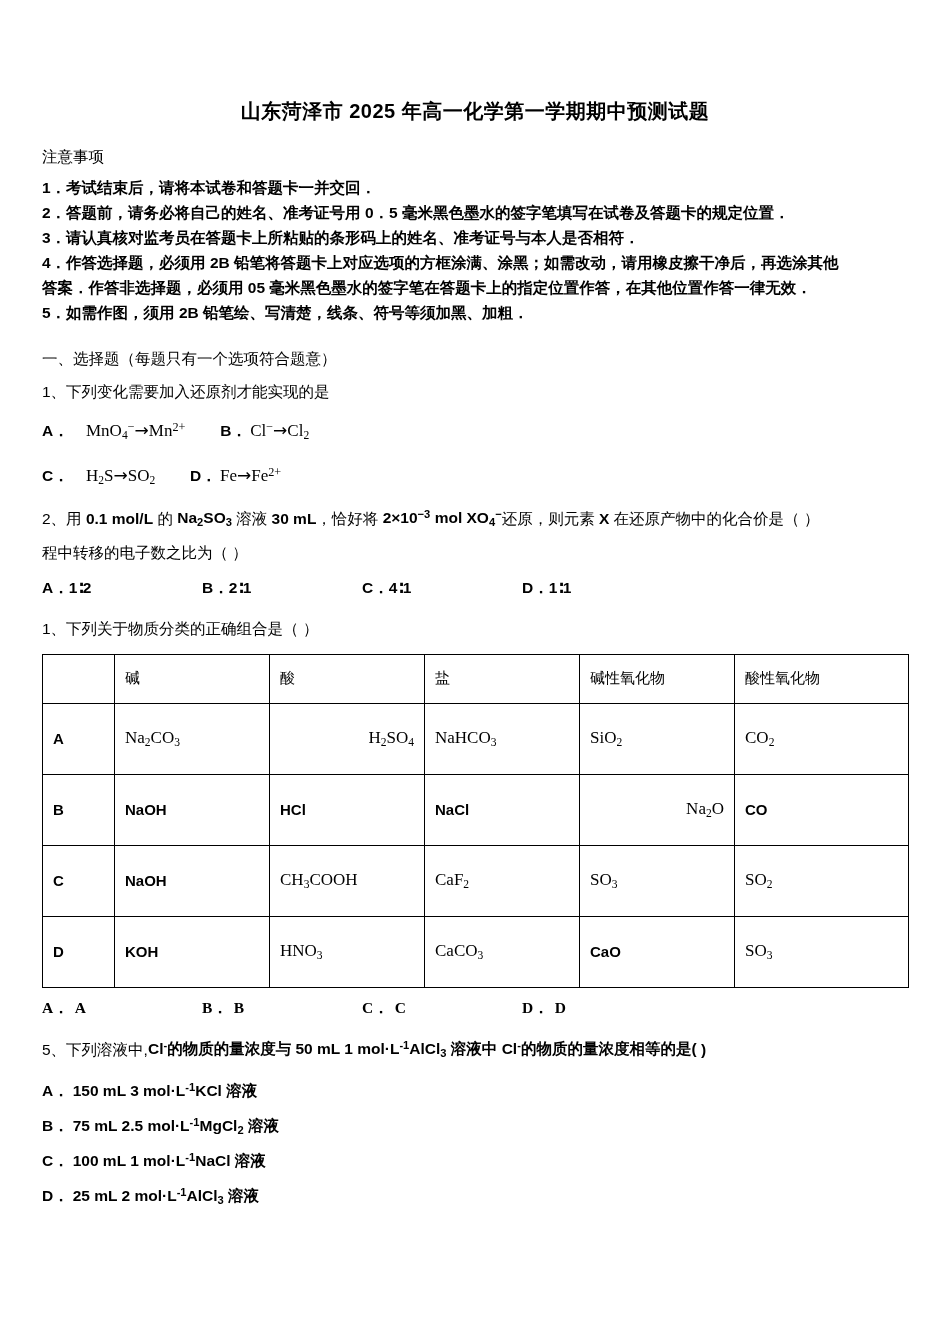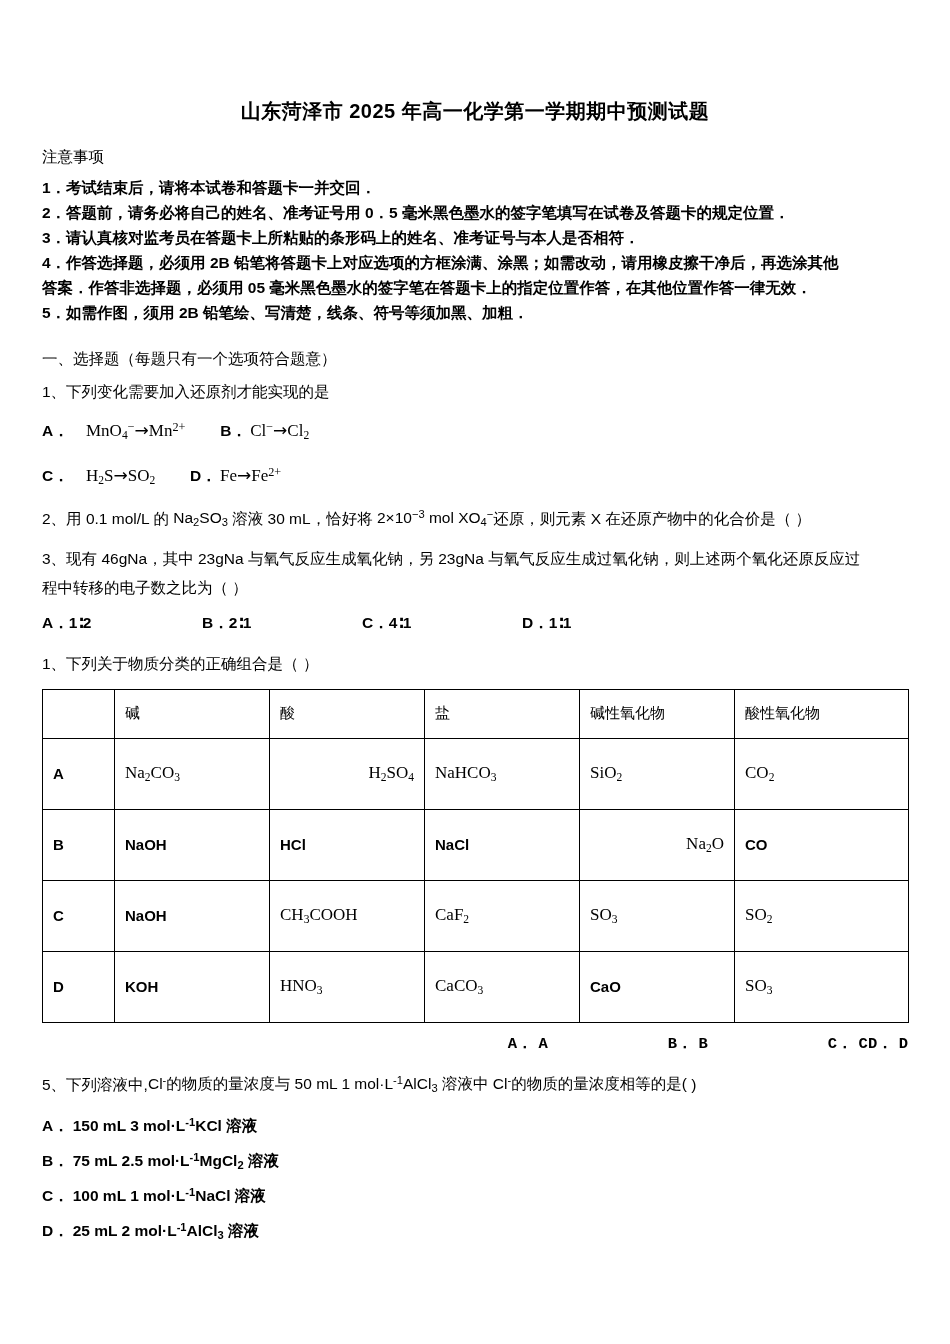--- a/index.html
+++ b/index.html
@@ -45,21 +45,21 @@
     font-size:15.5px;
     font-family:"Liberation Sans", sans-serif;
     margin:24px 0 8px 0;
   }
   .q{
     font-size:15.5px;
     font-family:"Liberation Sans", sans-serif;
     line-height:27px;
     margin:8px 0 0 0;
   }
-  .q b{font-weight:normal;}
+  .q b{font-weight:bold;}
   .opts{
     font-size:15.5px;
     font-family:"Liberation Sans", sans-serif;
     margin:9px 0 0 0;
     line-height:26px;
   }
   .opts .o{display:inline-block;}
   .bold{font-weight:bold;}
   sub{font-size:0.72em;vertical-align:-0.28em;}
   sup{font-size:0.72em;vertical-align:0.42em;}
@@ -87,24 +87,23 @@
     font-family:"Liberation Sans", sans-serif;
     font-weight:bold;
     width:60px;
   }
   table.cls tr.datarow td{height:58px;}
   .cellbold{font-family:"Liberation Sans", sans-serif;font-weight:bold;font-size:15px;}
   .chem{font-family:"Liberation Serif", serif;font-size:17px;}
   .chem sub{font-size:0.68em;}
   .ans-row{
     font-size:15.5px;
-    font-family:Liberation Mono, monospace;
+    font-family:Liberation Serif, serif;
     font-weight:bold;
     margin-top:10px;
-    text-align:right;
   }
   .q5opt{
     font-size:15.5px;
     font-family:"Liberation Sans", sans-serif;
     font-weight:bold;
     margin-top:14px;
   }
   .q5opt .lab{font-weight:bold;}
 </style>
 </head>
@@ -132,21 +131,20 @@
       <span class="o bold" style="width:30px">B．</span><span class="chem">Cl<sup>−</sup><span class="arrow">→</span>Cl<sub>2</sub></span>
     </div>
     <div class="opts">
       <span class="o bold" style="width:44px">C．</span><span class="chem">H<sub>2</sub>S<span class="arrow">→</span>SO<sub>2</sub></span>
       <span style="display:inline-block;width:26px"></span>
       <span class="o bold" style="width:30px">D．</span><span class="chem">Fe<span class="arrow">→</span>Fe<sup>2+</sup></span>
     </div>
 
     <p class="q">2、用 <b>0.1 mol/L</b> 的 <b>Na<sub>2</sub>SO<sub>3</sub></b> 溶液 <b>30 mL</b>，恰好将 <b>2×10<sup>−3</sup> mol XO<sub>4</sub><sup>−</sup></b>还原，则元素 <b>X</b> 在还原产物中的化合价是（   ）</p>
 
-    <p class="q">3、现有 <b>46gNa</b>，其中 <b>23gNa</b> 与氧气反应生成氧化钠，另 <b>23gNa</b> 与氧气反应生成过氧化钠，则上述两个氧化还原反应过</p>
     <p class="q" style="margin-top:2px">程中转移的电子数之比为（   ）</p>
     <div class="opts">
       <span class="o bold" style="width:160px"><span>A．</span><span>1∶2</span></span><span class="o bold" style="width:160px"><span>B．</span><span>2∶1</span></span><span class="o bold" style="width:160px"><span>C．</span><span>4∶1</span></span><span class="o bold"><span>D．</span><span>1∶1</span></span>
     </div>
 
     <p class="q" style="margin-top:14px">1、下列关于物质分类的正确组合是（      ）</p>
 
     <table class="cls">
       <colgroup>
         <col style="width:72px">

